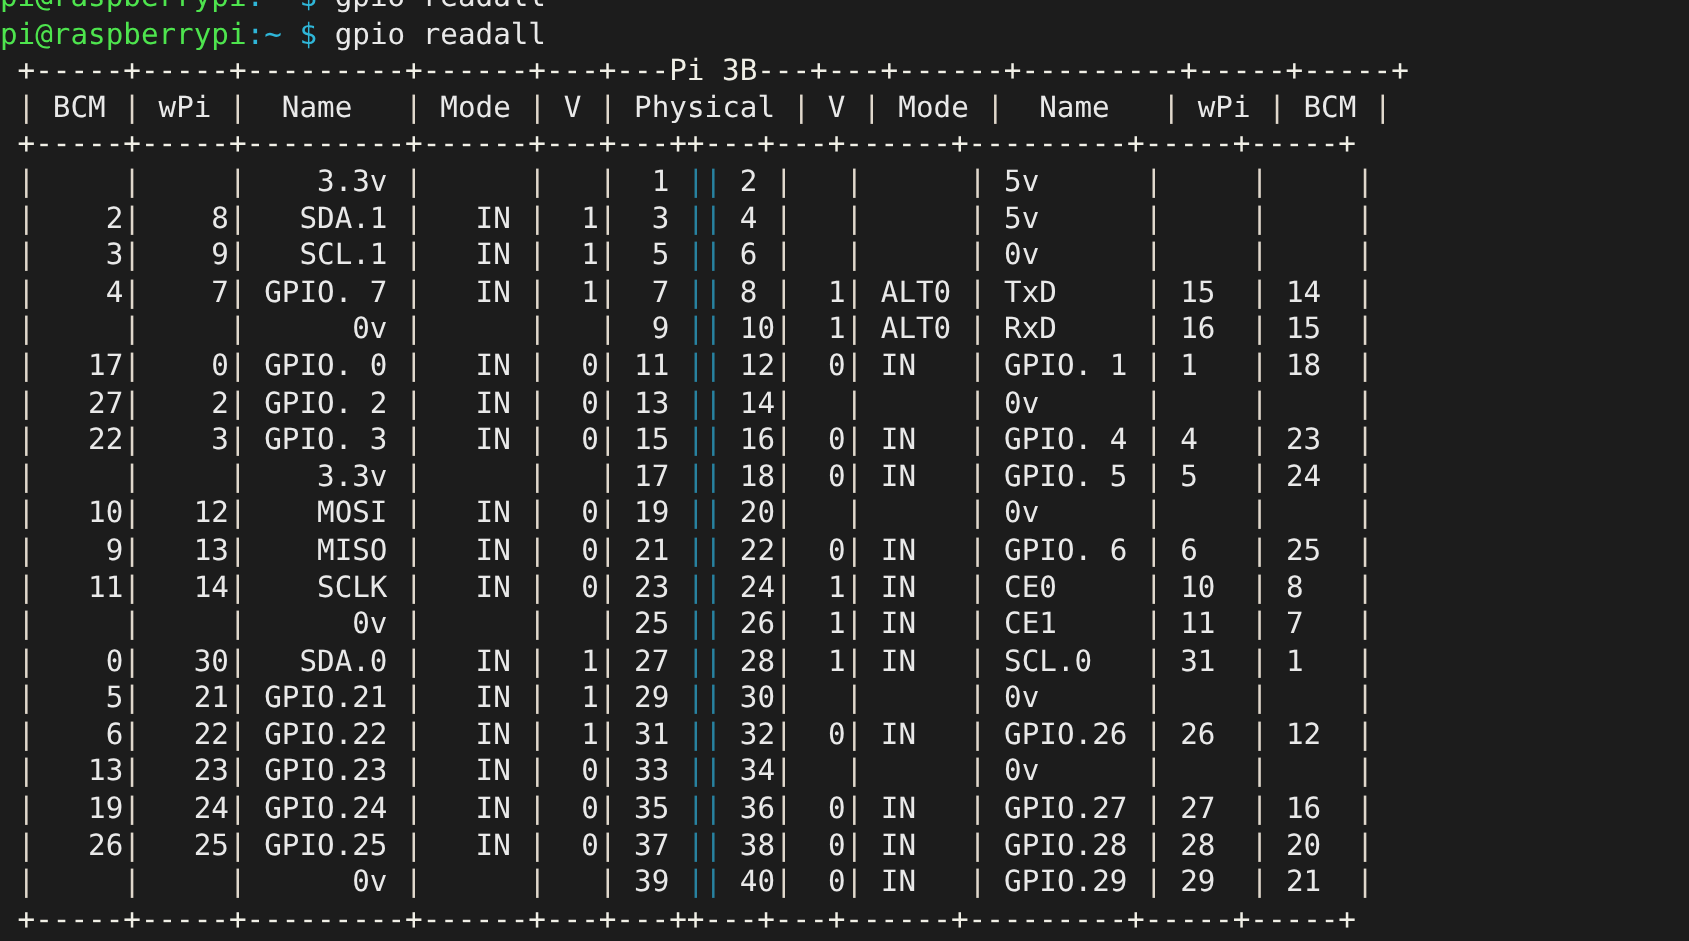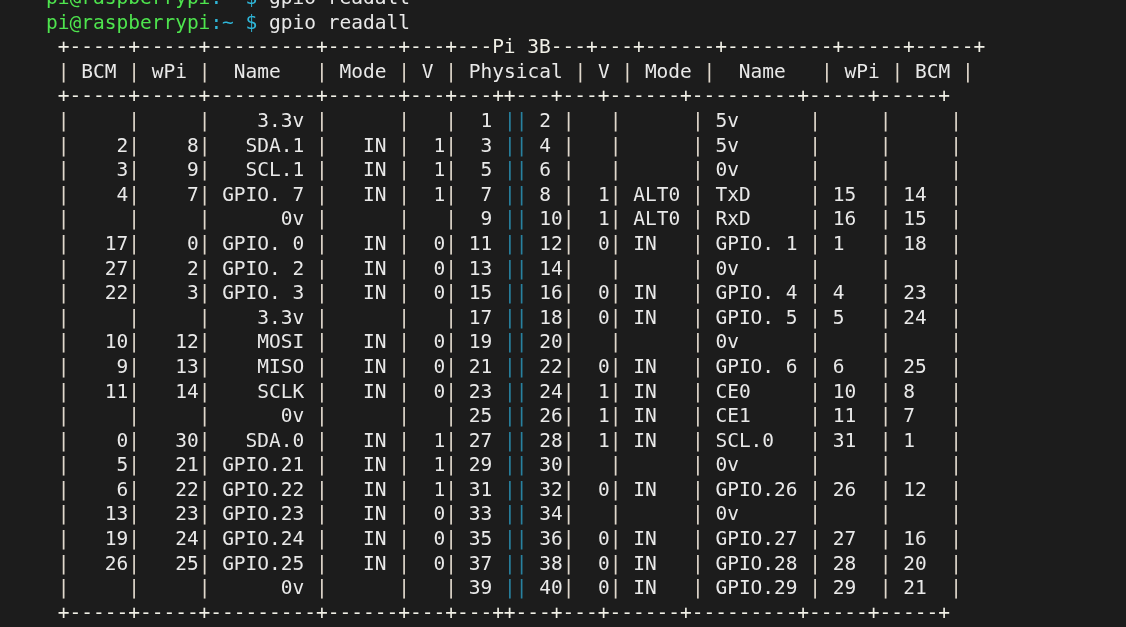--- a/index.html
+++ b/index.html
@@ -20,21 +20,20 @@
     height: 627px;
     background: #1c1c1c;
     color: #e8e8e8;
     font-family: "DejaVu Sans Mono", "Liberation Mono", monospace;
     font-size: 19.5px;
     line-height: 24.6px;
     letter-spacing: 0px;
     white-space: pre;
     overflow: hidden;
     box-sizing: border-box;
-    margin-left: 46px;
   }
   #screen {
     position: absolute;
     left: 0px;
     top: -14px;
     width: 1126px;
     white-space: pre;
   }
   .line {
     height: 24.6px;

